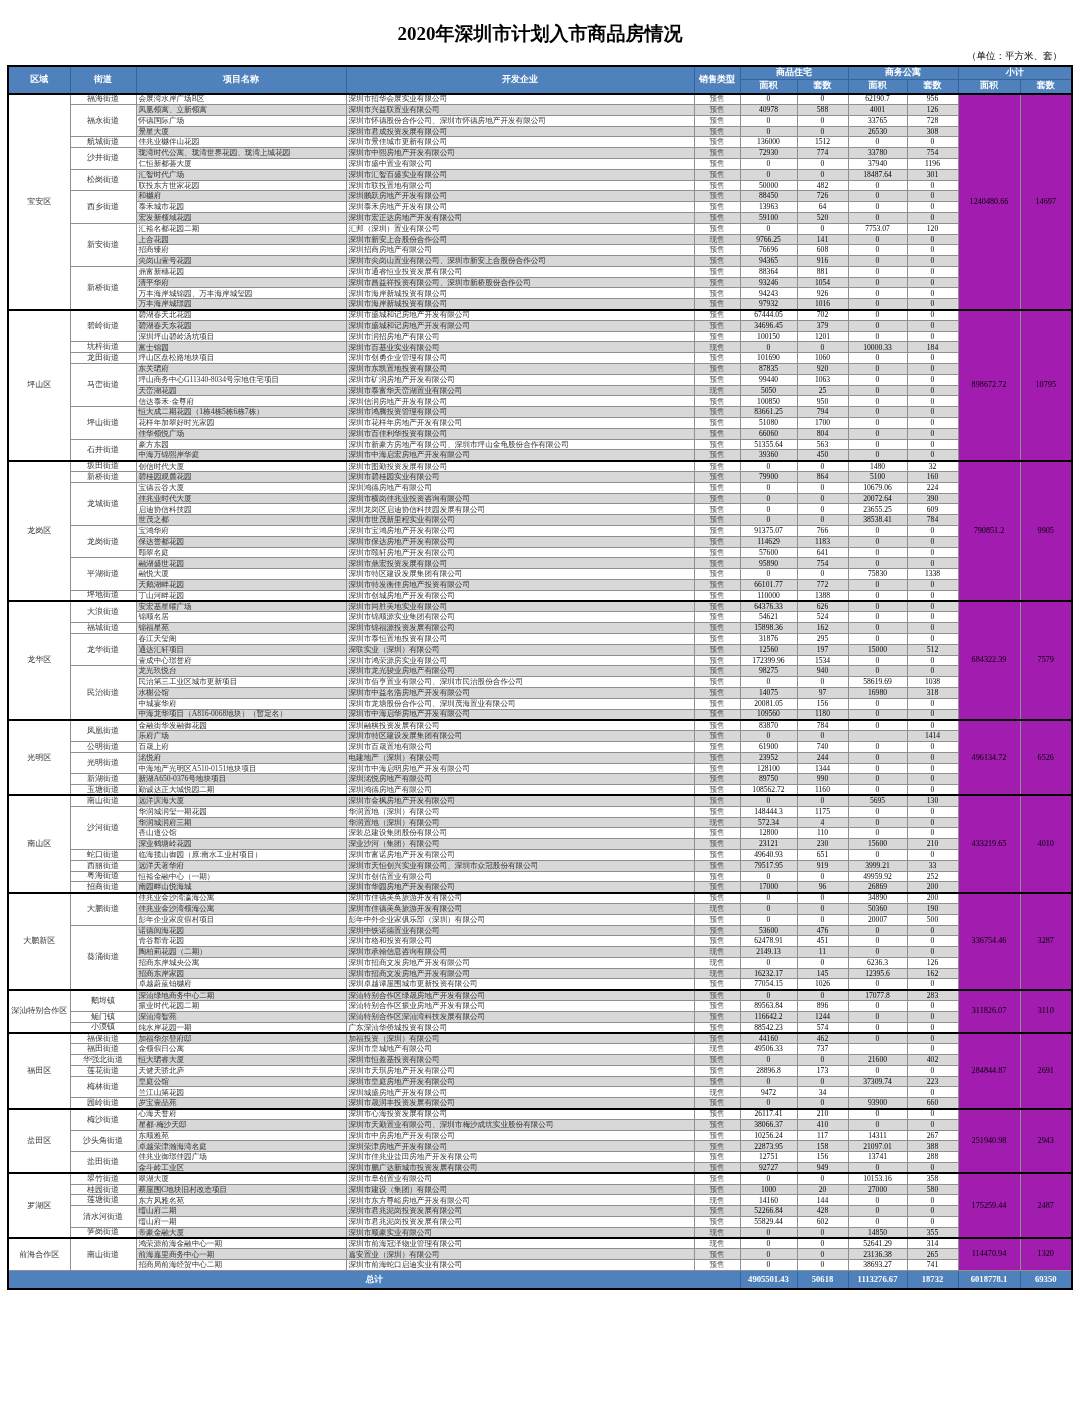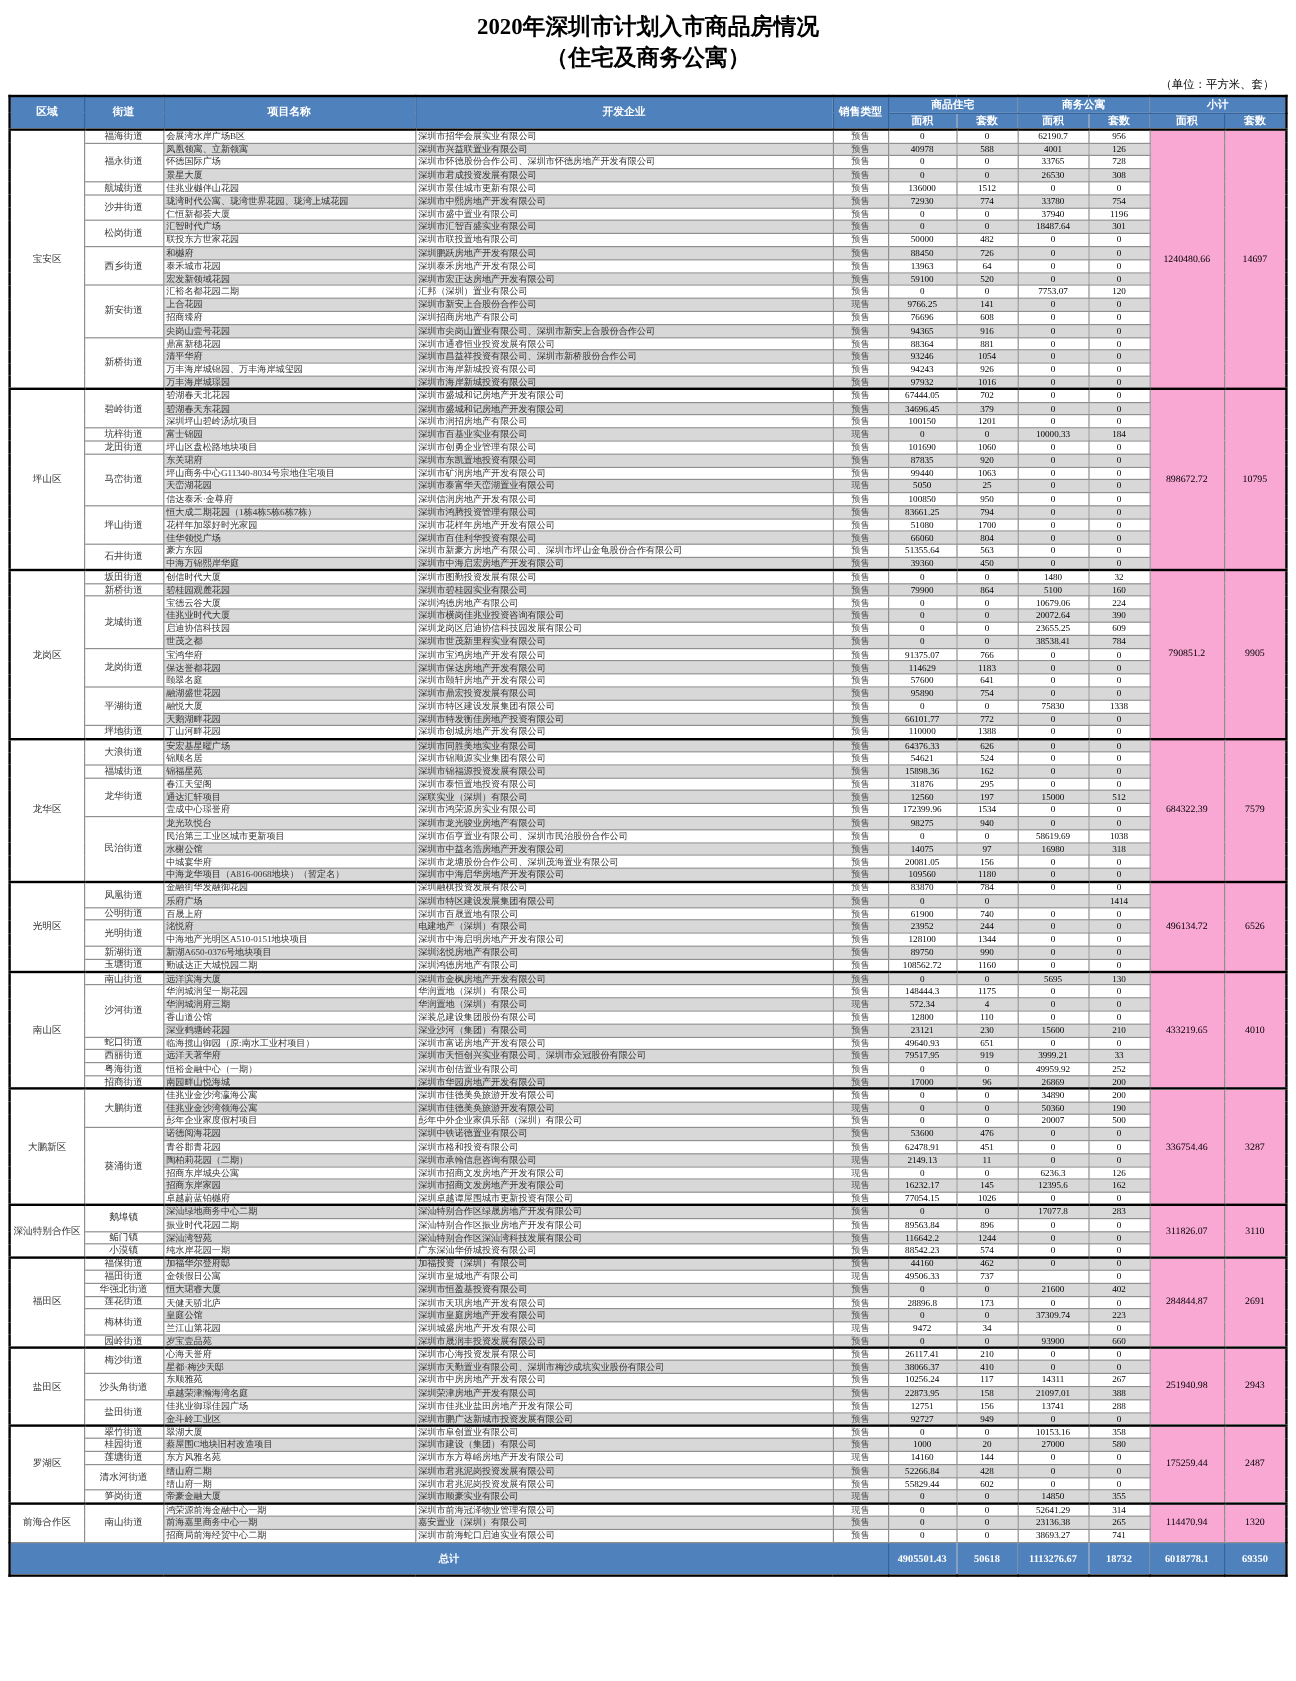--- a/index.html
+++ b/index.html
@@ -1,41 +1,40 @@
 <!DOCTYPE html>
 <html><head>
 <meta charset="utf-8">
 <style>
   * { box-sizing: border-box; }
   html,body { margin:0; padding:0; background:#ffffff; width:1080px; height:1401px; overflow:hidden;
     font-family:"Liberation Serif","DejaVu Serif",serif; }
-  .title { text-align:center; font-weight:bold; font-size:19px; line-height:1.35; padding-top:10px; color:#000; }
+  .title { text-align:center; font-weight:bold; font-size:19px; line-height:1.35; padding-top:21px; color:#000; }
   .unit-note { text-align:right; font-size:9.5px; color:#000; padding:3px 18px 2px 0; }
   table { border-collapse:collapse; table-layout:fixed; margin:0 auto; width:1064px; border:2px solid #000; }
   th { background:#4f81bd; color:#fff; font-size:9px; font-weight:bold; border:1px solid #36639a;
        padding:0; height:14px; line-height:1.1; overflow:hidden; white-space:nowrap; text-align:center; }
   td { border:1px solid #8f8f8f; font-size:7.6px; color:#1a1a1a; white-space:nowrap; overflow:hidden;
        height:10.8px; padding:0 2px; line-height:1; }
   td.name-cell, td.dev-cell { text-align:left; color:#333; }
   td.sale-cell { text-align:center; color:#4d4d4d; }
   td.num-cell { text-align:center; color:#000; }
   td.region-cell, td.street-cell { text-align:center; background:#fff; color:#333; font-size:8px; }
-  td.sub-cell { text-align:center; background:#f9a8d4; color:#000; font-size:8.2px; }
+  td.sub-cell { text-align:center; background:#a21caf; color:#000; font-size:8.2px; }
   tr.stripe td.stripeable { background:#d8d8d8; }
   tr.region-start td { border-top:2px solid #000; }
   tr.street-start td { border-top:1px solid #5a5a5a; }
   tr.total-row td { background:#4f81bd; color:#fff; font-weight:bold; border:1px solid #36639a;
-       height:28px; font-size:8.6px; text-align:center; }
+       height:18px; font-size:8.6px; text-align:center; }
 </style>
 </head>
 <body>
 
 <div class="title">
   <div>2020年深圳市计划入市商品房情况</div>
-  <div>（住宅及商务公寓）</div>
 </div>
 <div class="unit-note">（单位：平方米、套）</div>
 
 <table>
   <colgroup>
     <col style="width:62px">
       <col style="width:66px">
       <col style="width:210px">
       <col style="width:348px">
     <col style="width:46px">

